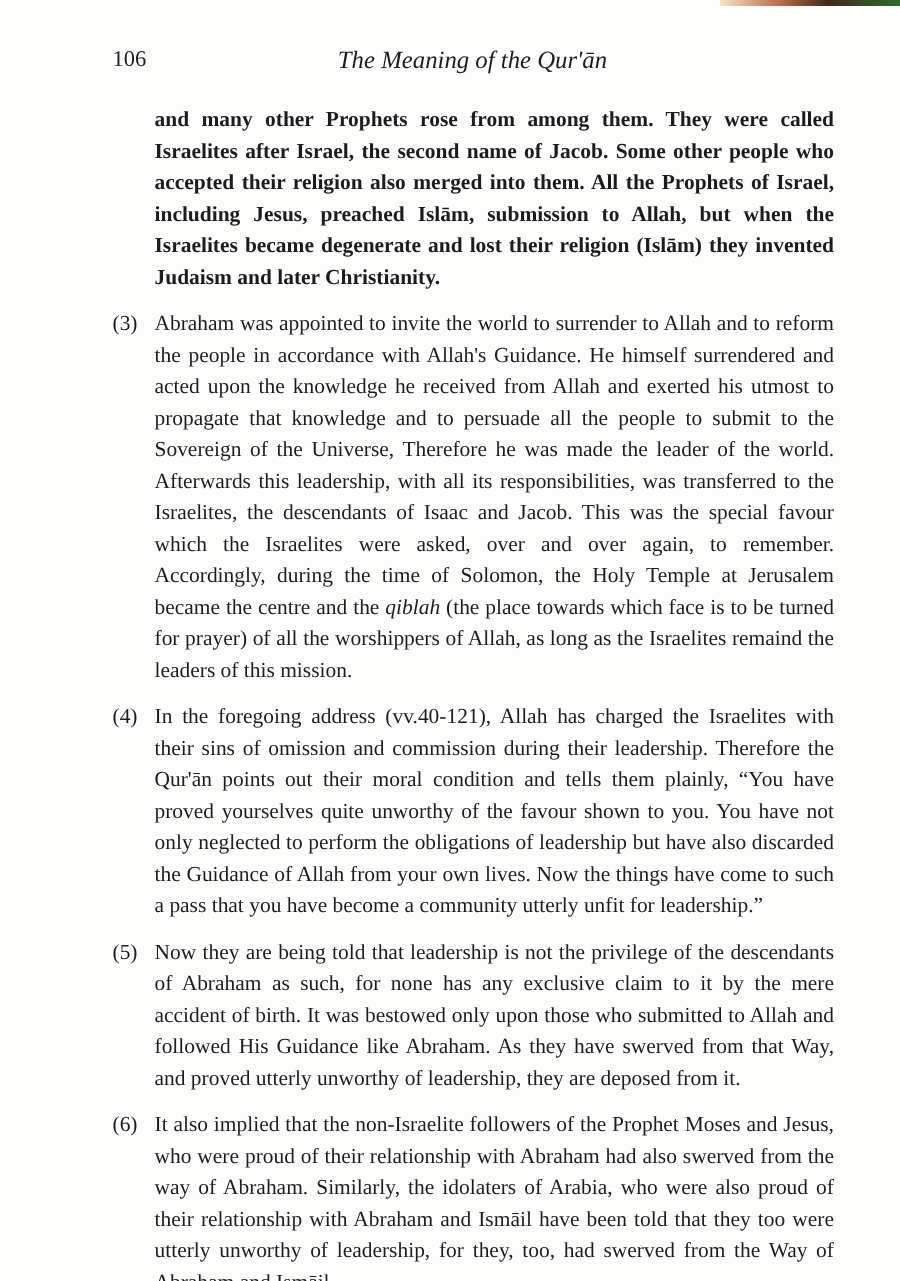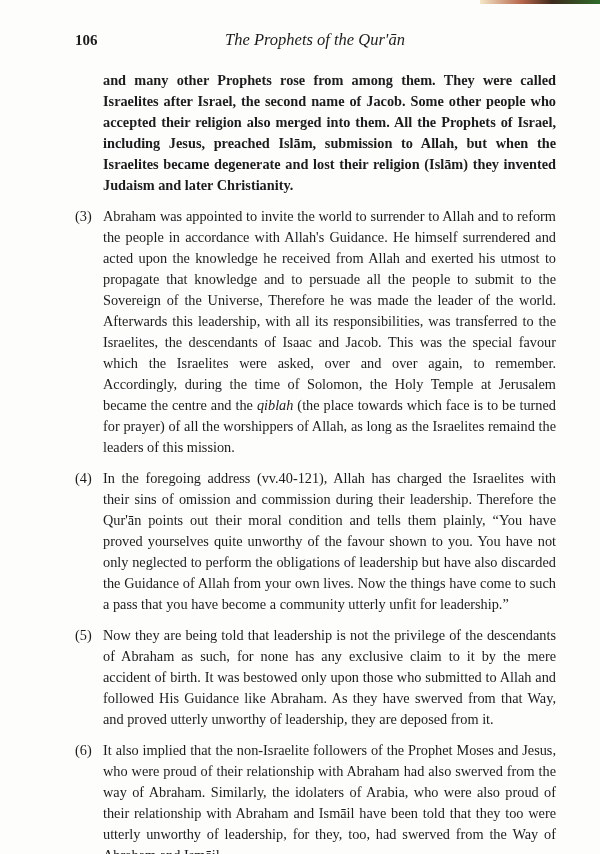--- a/index.html
+++ b/index.html
@@ -12,21 +12,21 @@
     }
     .scan-edge {
       position: absolute; top: 0; right: 0; width: 120px; height: 4px;
       background: linear-gradient(90deg, #f5e7c8 0%, #b5654a 35%, #3e2a1c 60%, #2f6b2a 100%);
     }
     .header {
       position: absolute; top: 30px; left: 75px; width: 480px; height: 22px;
     }
     .page-number {
       position: absolute; left: 0; top: 2px;
-      font-weight: bold; font-size: 15px;
+      font-weight: normal; font-size: 15px;
     }
     .running-title {
       position: absolute; left: 0; right: 0; top: 0; text-align: center;
       font-style: italic; font-size: 16.5px;
     }
     .body-text {
       position: absolute; top: 70px; left: 75px; width: 481px;
       font-size: 14.3px; line-height: 21px;
     }
     .para { position: relative; text-align: justify; margin: 0; }
@@ -35,21 +35,21 @@
     .para-label { position: absolute; left: 0; top: 0; }
     .para-text { text-align: justify; font-weight: bold; }
   </style>
 </head>
 <body>
 
 <div class="scan-edge"></div>
 
 <div class="header">
   <span class="page-number">106</span>
-  <div class="running-title">The Prophets of the Qur'ān</div>
+  <div class="running-title">The Meaning of the Qur'ān</div>
 </div>
 
 <div class="body-text">
   <p class="para cont">
     <span class="para-text">and many other Prophets rose from among them. They were called Israelites after Israel, the second name of Jacob. Some other people who accepted their religion also merged into them. All the Prophets of Israel, including Jesus, preached Islām, submission to Allah, but when the Israelites became degenerate and lost their religion (Islām) they invented Judaism and later Christianity.</span>
   </p>
 
   <p class="para numbered">
     <span class="para-label">(3)</span>
     <span>Abraham was appointed to invite the world to surrender to Allah and to reform the people in accordance with Allah's Guidance. He himself surrendered and acted upon the knowledge he received from Allah and exerted his utmost to propagate that knowledge and to persuade all the people to submit to the Sovereign of the Universe, Therefore he was made the leader of the world. Afterwards this leadership, with all its responsibilities, was transferred to the Israelites, the descendants of Isaac and Jacob. This was the special favour which the Israelites were asked, over and over again, to remember. Accordingly, during the time of Solomon, the Holy Temple at Jerusalem became the centre and the </span><i>qiblah</i><span> (the place towards which face is to be turned for prayer) of all the worshippers of Allah, as long as the Israelites remaind the leaders of this mission.</span>

